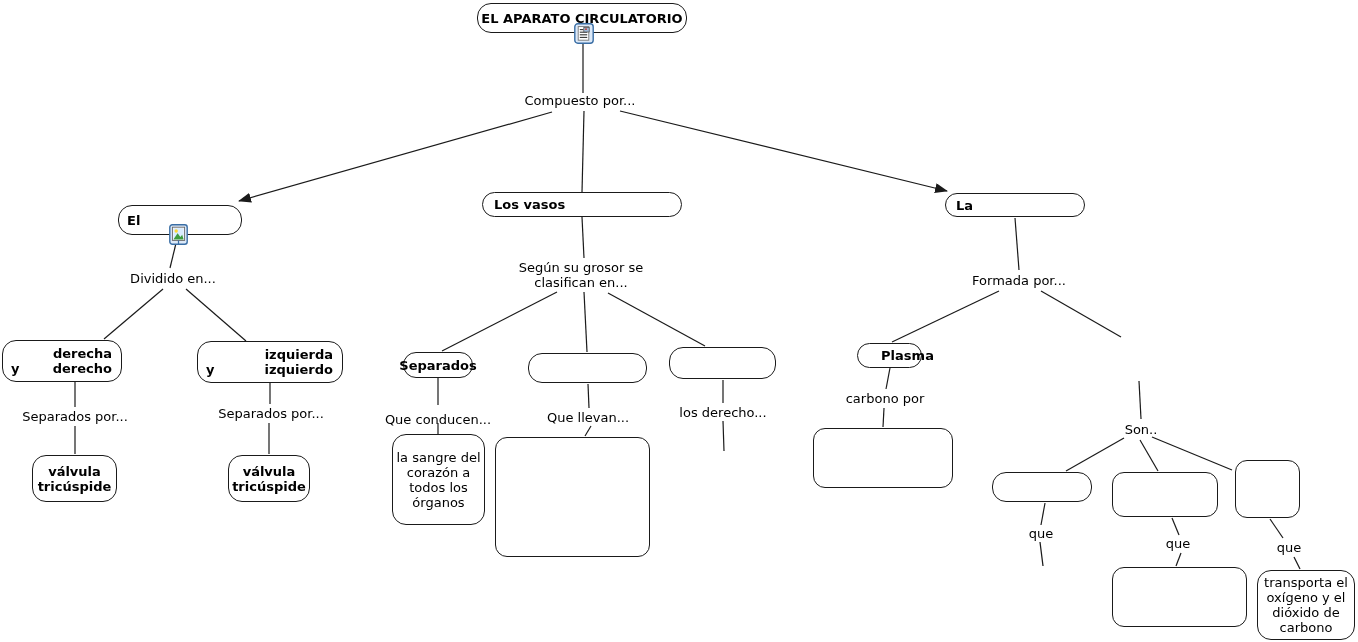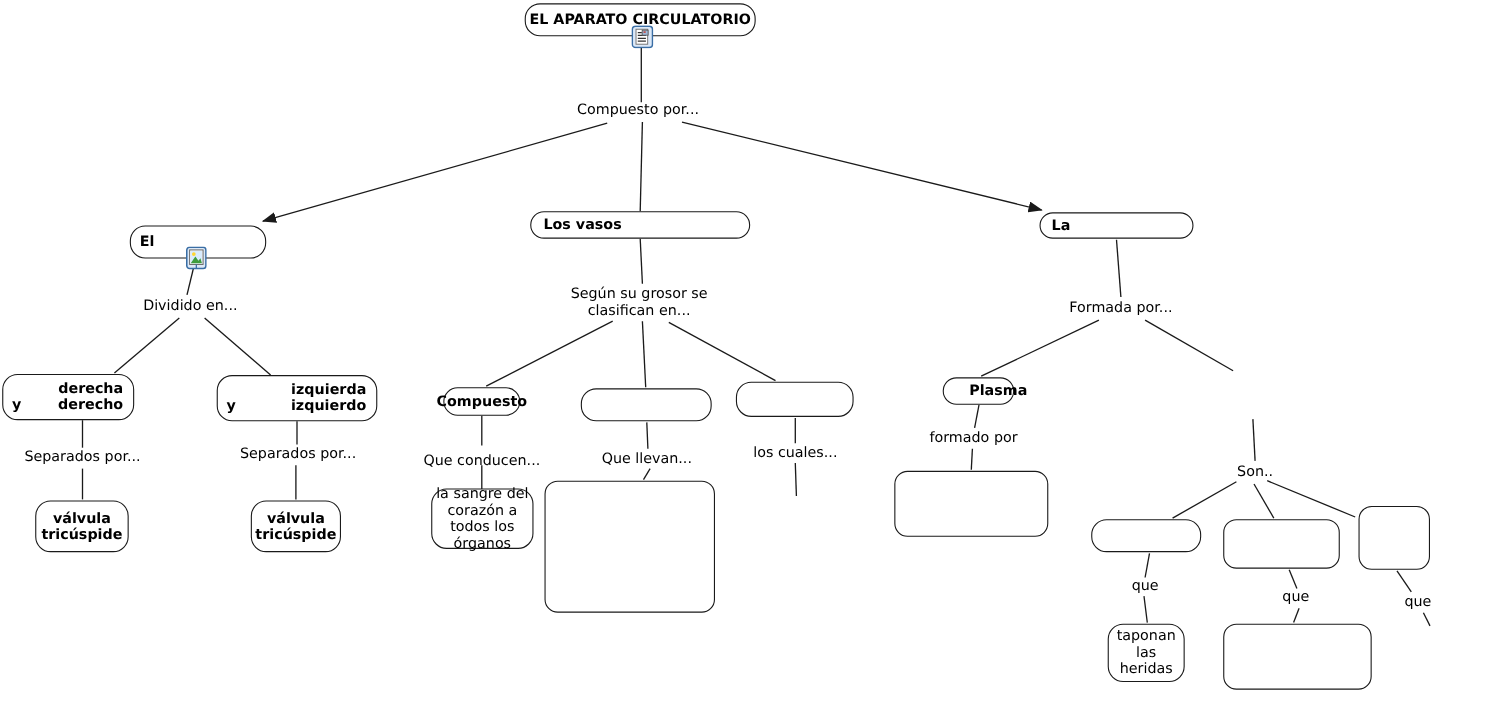--- a/index.html
+++ b/index.html
@@ -120,57 +120,57 @@
     <div class="l2">
       <span>y</span>
       <span>izquierdo</span>
     </div>
   </div>
 
   <div class="node" style="left:32px;top:455px;width:85px;height:47px;">válvula tricúspide</div>
 
   <div class="node" style="left:228px;top:455px;width:82px;height:47px;">válvula tricúspide</div>
 
-  <div class="node" style="left:403px;top:352px;width:70px;height:26px;">Compuesto</div>
+  <div class="node" style="left:403px;top:352px;width:70px;height:26px;">Separados</div>
 
   <div class="node" style="left:528px;top:353px;width:119px;height:30px;"></div>
 
   <div class="node" style="left:669px;top:347px;width:107px;height:32px;"></div>
 
-  <div class="node plain" style="left:392px;top:444px;width:93px;height:55px;padding:2px;">la sangre del corazón a todos los órganos</div>
+  <div class="node plain" style="left:392px;top:434px;width:93px;height:91px;padding:2px;">la sangre del corazón a todos los órganos</div>
 
   <div class="node bigradius" style="left:495px;top:437px;width:155px;height:120px;"></div>
 
 
   <div class="node" style="left:857px;top:343px;width:65px;height:25px;padding-left:36px;">Plasma</div>
 
 
   <div class="node bigradius" style="left:813px;top:428px;width:140px;height:60px;"></div>
 
   <div class="node" style="left:992px;top:472px;width:100px;height:30px;"></div>
 
   <div class="node bigradius" style="left:1112px;top:472px;width:106px;height:45px;"></div>
 
   <div class="node bigradius" style="left:1235px;top:460px;width:65px;height:58px;"></div>
 
-  <div class="node plain" style="left:1007px;top:567px;width:70px;height:53px;padding:2px;">taponan las heridas</div>
 
   <div class="node bigradius" style="left:1112px;top:567px;width:135px;height:60px;"></div>
 
+  <div class="node plain" style="left:1257px;top:570px;width:98px;height:70px;padding:2px;">transporta el oxígeno y el dióxido de carbono</div>
 
   <div class="label" style="left:580px;top:100px;">Compuesto por...</div>
   <div class="label" style="left:173px;top:278px;">Dividido en...</div>
   <div class="label" style="left:75px;top:416px;">Separados por...</div>
   <div class="label" style="left:271px;top:413px;">Separados por...</div>
   <div class="label" style="left:581px;top:275px;width:132px;">Según su grosor se clasifican en...</div>
   <div class="label" style="left:438px;top:419px;">Que conducen...</div>
   <div class="label" style="left:588px;top:417px;">Que llevan...</div>
-  <div class="label" style="left:723px;top:412px;">los cuales...</div>
+  <div class="label" style="left:723px;top:412px;">los derecho...</div>
   <div class="label" style="left:1019px;top:280px;">Formada por...</div>
-  <div class="label" style="left:885px;top:398px;">formado por</div>
+  <div class="label" style="left:885px;top:398px;">carbono por</div>
   <div class="label" style="left:1141px;top:429px;">Son..</div>
   <div class="label" style="left:1041px;top:533px;">que</div>
   <div class="label" style="left:1178px;top:543px;">que</div>
   <div class="label" style="left:1289px;top:547px;">que</div>
 
   <div class="rsrc" style="left:574px;top:23px;">
     <svg width="20" height="21" viewBox="0 0 20 21">
       <rect x="0.8" y="0.8" width="18.4" height="19.4" rx="3" fill="#dce9f8" stroke="#3a6ea5" stroke-width="1.4"></rect>
       <rect x="4.2" y="3.6" width="10.6" height="13.6" fill="#ffffff" stroke="#777777" stroke-width="0.9"></rect>
       <line x1="5.8" y1="6.6" x2="9.5" y2="6.6" stroke="#333333" stroke-width="1.1"></line>

